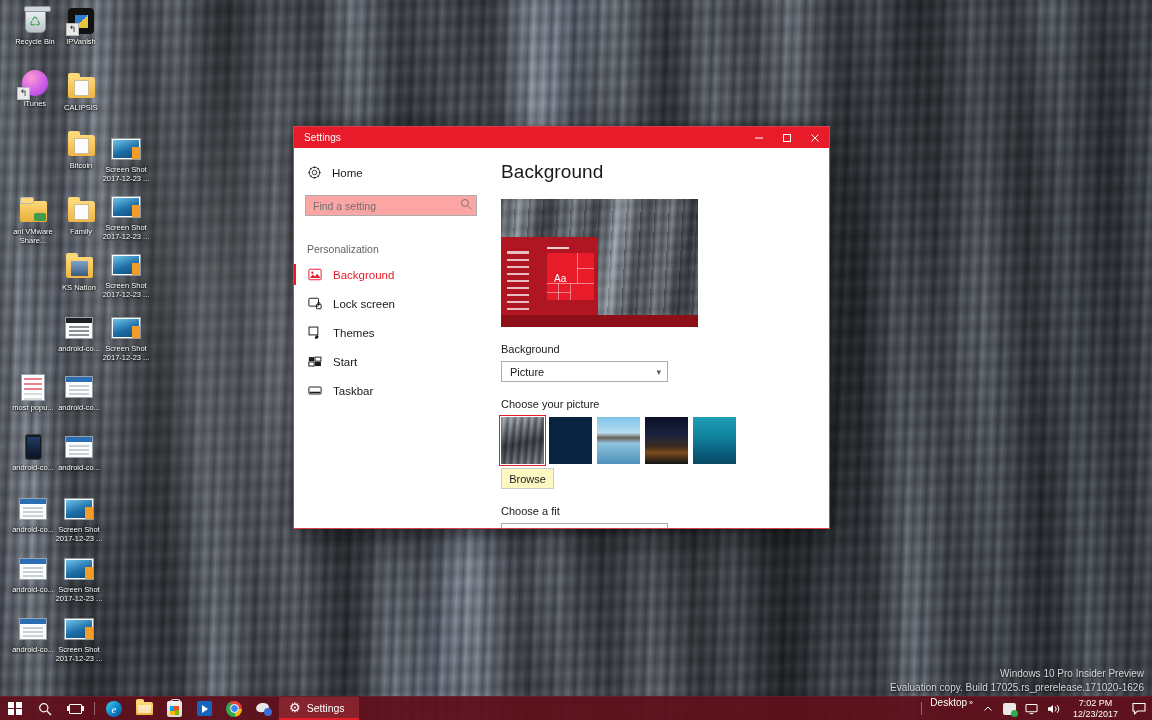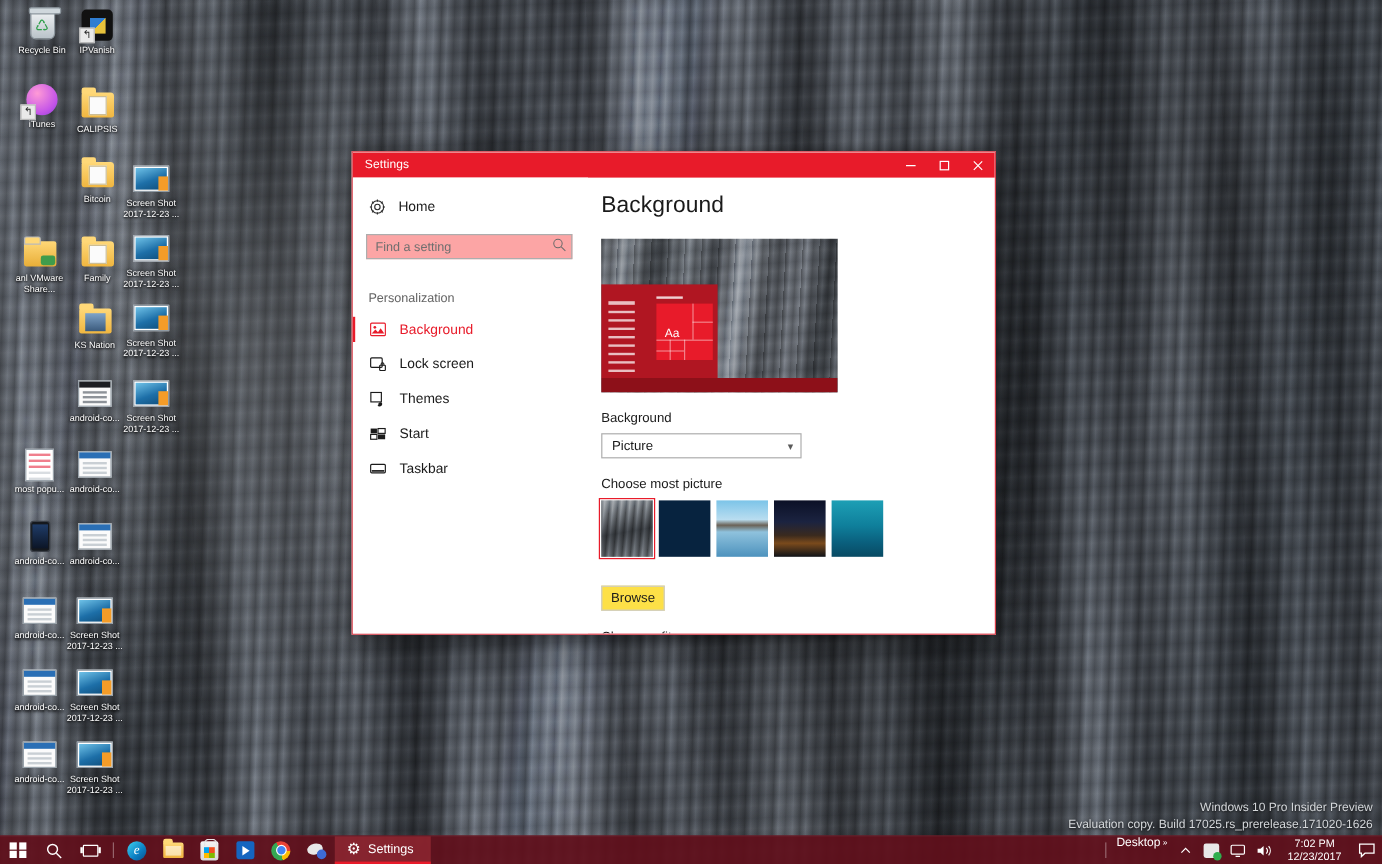--- a/index.html
+++ b/index.html
@@ -201,21 +201,21 @@
       radial-gradient(ellipse 40px 22px at 50% 52%, rgba(120,210,255,.85), transparent 70%),
       linear-gradient(180deg,#08203e 0%,#0d4a86 45%,#1167b5 55%,#072murk 56%,#06203c 100%);
     background-color: #07233f;
     position: relative;
   }
   .th-beach { background: linear-gradient(180deg,#7cc4e8 0%,#b9ddf0 34%,#6b6257 44%,#8fc2dd 56%,#4d92bd 100%); }
   .th-night { background: linear-gradient(180deg,#0b1026 0%,#1b2340 38%,#3a2a1e 62%,#7a4a1c 76%,#101318 100%); }
   .th-under { background: linear-gradient(180deg,#1d9fb5 0%,#0f7f9b 45%,#0a5f7d 75%,#084a63 100%); }
 
   #browse-btn {
-    margin-top: 24px; width: 53px; height: 21px; background: #fde047; border: 1px solid #cccccc;
+    margin-top: 4px; width: 53px; height: 21px; background: #fef9c3; border: 1px solid #cccccc;
     font-family: inherit; font-size: 11px; color: #1a1a1a; cursor: default;
   }
 
   
   #taskbar {
     position: absolute; left: 0; right: 0; bottom: 0; height: 24px;
     background: rgba(96,15,27,.93); display: flex; align-items: stretch;
     border-top: 1px solid rgba(255,255,255,.06);
   }
   .tb-btn {
@@ -546,21 +546,21 @@
         </div>
         <div class="pv-taskbar"></div>
       </div>
 
       <div class="sec-label">Background</div>
       <div class="combo">
         <span class="val">Picture</span>
         <span class="chev">▾</span>
       </div>
 
-      <div class="sec-label">Choose most picture</div>
+      <div class="sec-label">Choose your picture</div>
       <div id="thumbs">
           <div class="thumb th-rock sel"></div>
           <div class="thumb th-hero"></div>
           <div class="thumb th-beach"></div>
           <div class="thumb th-night"></div>
           <div class="thumb th-under"></div>
         </div>
 
       <button id="browse-btn">Browse</button>
 

